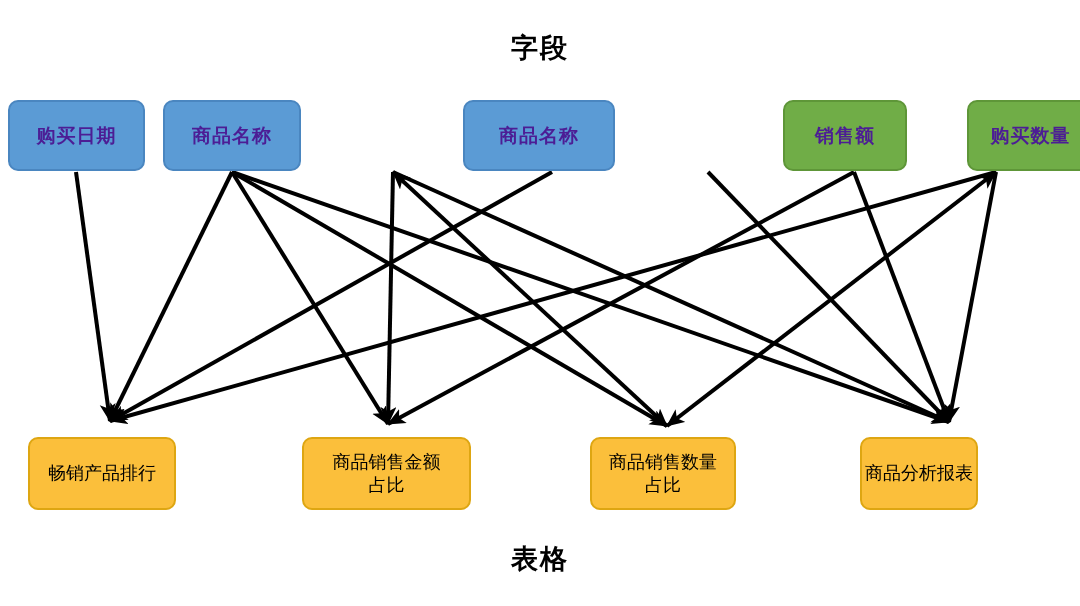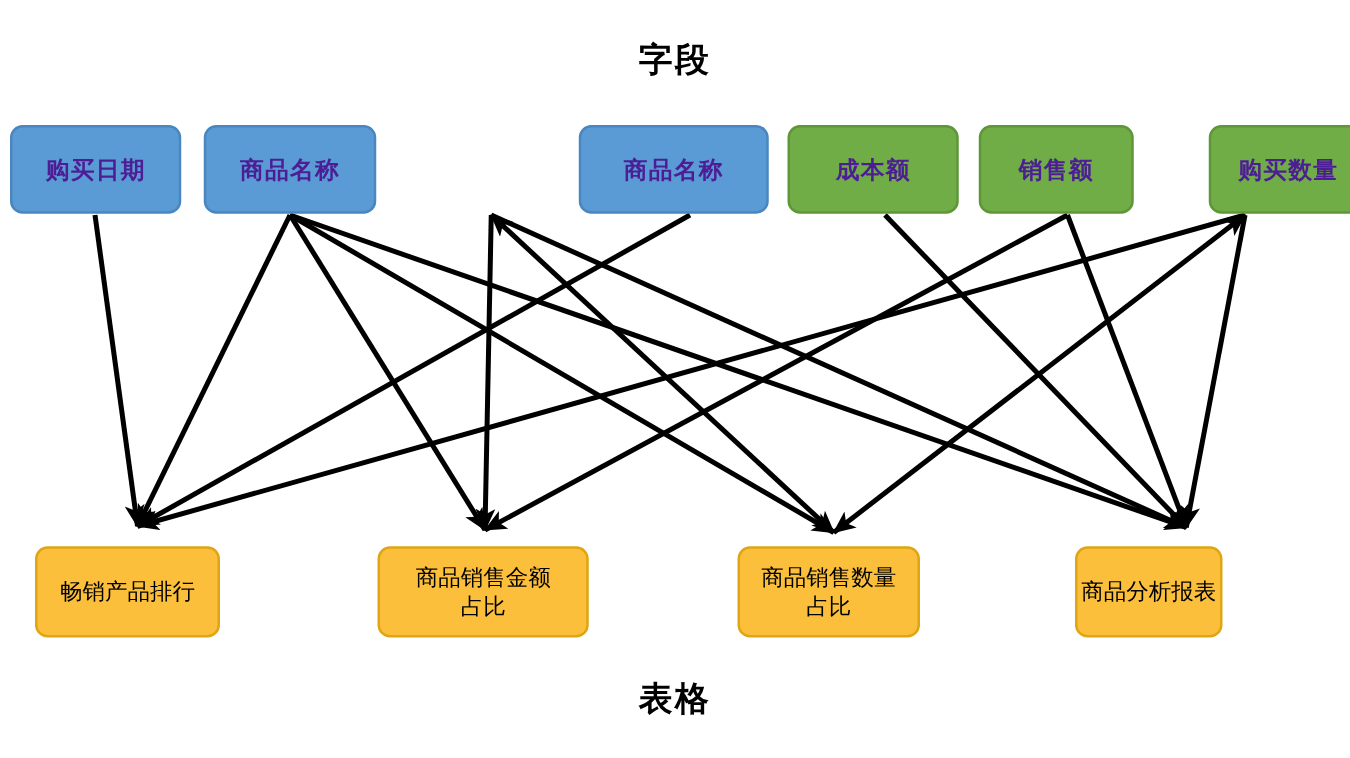--- a/index.html
+++ b/index.html
@@ -61,23 +61,20 @@
 
   <div class="field-box field-blue f1">
     <span>购买日期</span>
   </div>
   <div class="field-box field-blue f2">
     <span>商品名称</span>
   </div>
   <div class="field-box field-blue f4">
     <span>商品名称</span>
   </div>
-  <div class="field-box field-green f5">
-    <span>成本额</span>
-  </div>
   <div class="field-box field-green f6">
     <span>销售额</span>
   </div>
   <div class="field-box field-green f7">
     <span>购买数量</span>
   </div>
 
   <div class="table-box t1">
     <span class="lbl">畅销产品排行</span>
   </div>

